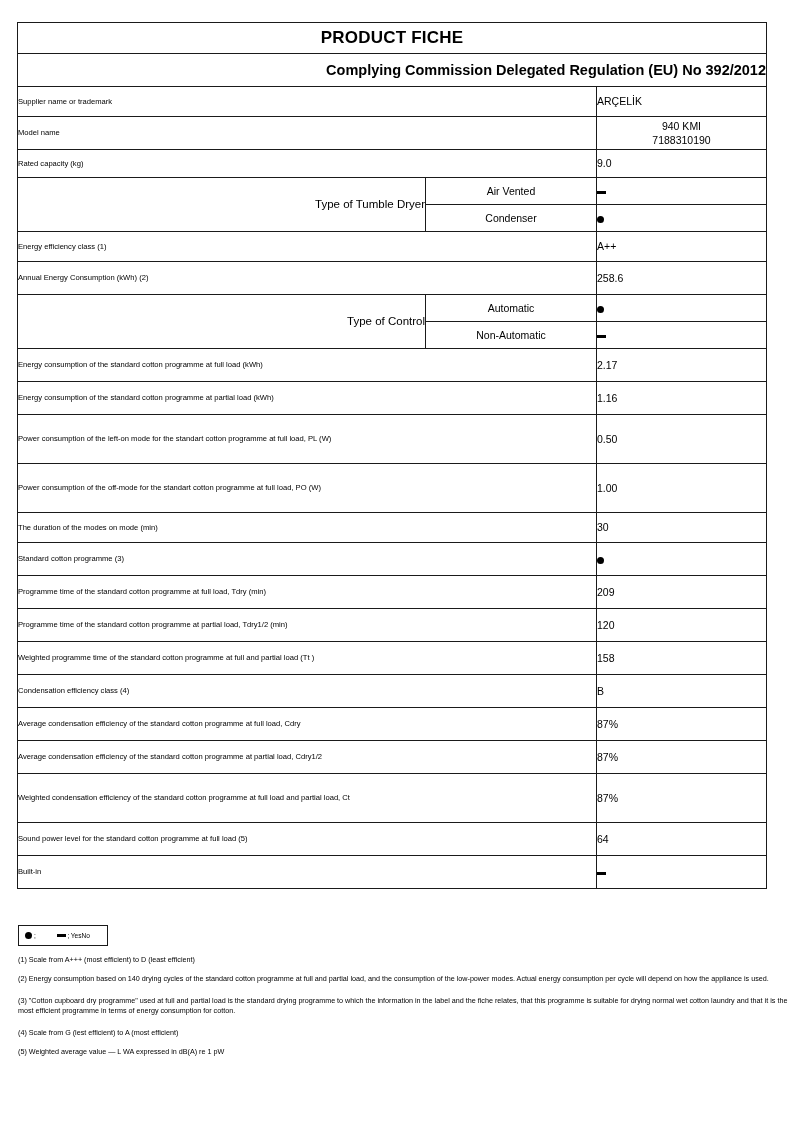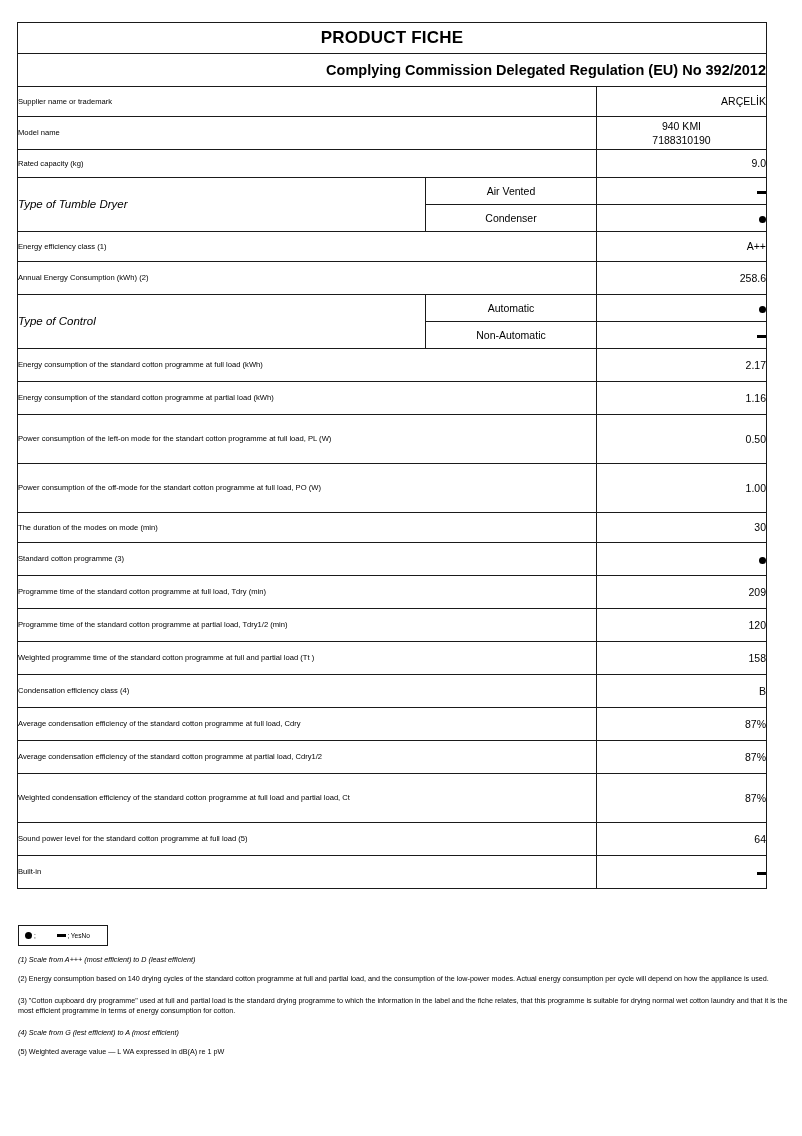--- a/index.html
+++ b/index.html
@@ -61,34 +61,33 @@
     font-size: 7.6px;
     padding: 0 0 0 7px;
     line-height: 1.25;
     text-align: left;
     margin-top: 24px;
   }
   
   .label-big {
     font-size: 11.5px;
     padding: 0 0 0 7px;
-    text-align: left;
+    text-align: right;
     line-height: 1.2;
-    font-style: italic;
   }
   
   .sub-cell {
     font-size: 10.5px;
     text-align: center;
     height: 26px;
   }
   
   .value-cell {
     font-size: 10.5px;
-    text-align: right;
+    text-align: left;
     line-height: 1.35;
   }
 
   .v-dual {
     font-size: 10.5px;
     line-height: 1.35;
     text-align: center;
   }
 
   
@@ -140,21 +139,21 @@
     top: 955px;
     width: 772px;
   }
   .footnote {
     font-size: 7.2px;
     line-height: 1.45;
     margin-bottom: 11px;
     text-align: left;
   }
   .footnote:last-child { margin-bottom: 0; }
-  .fn-tight { margin-bottom: 9px; font-style: italic; }
+  .fn-tight { margin-bottom: 9px; }
 </style>
 </head>
 <body>
 
 <div class="sheet">
 
   <table class="fiche-table">
     <colgroup>
       <col style="width:408px">
       <col style="width:171px">

